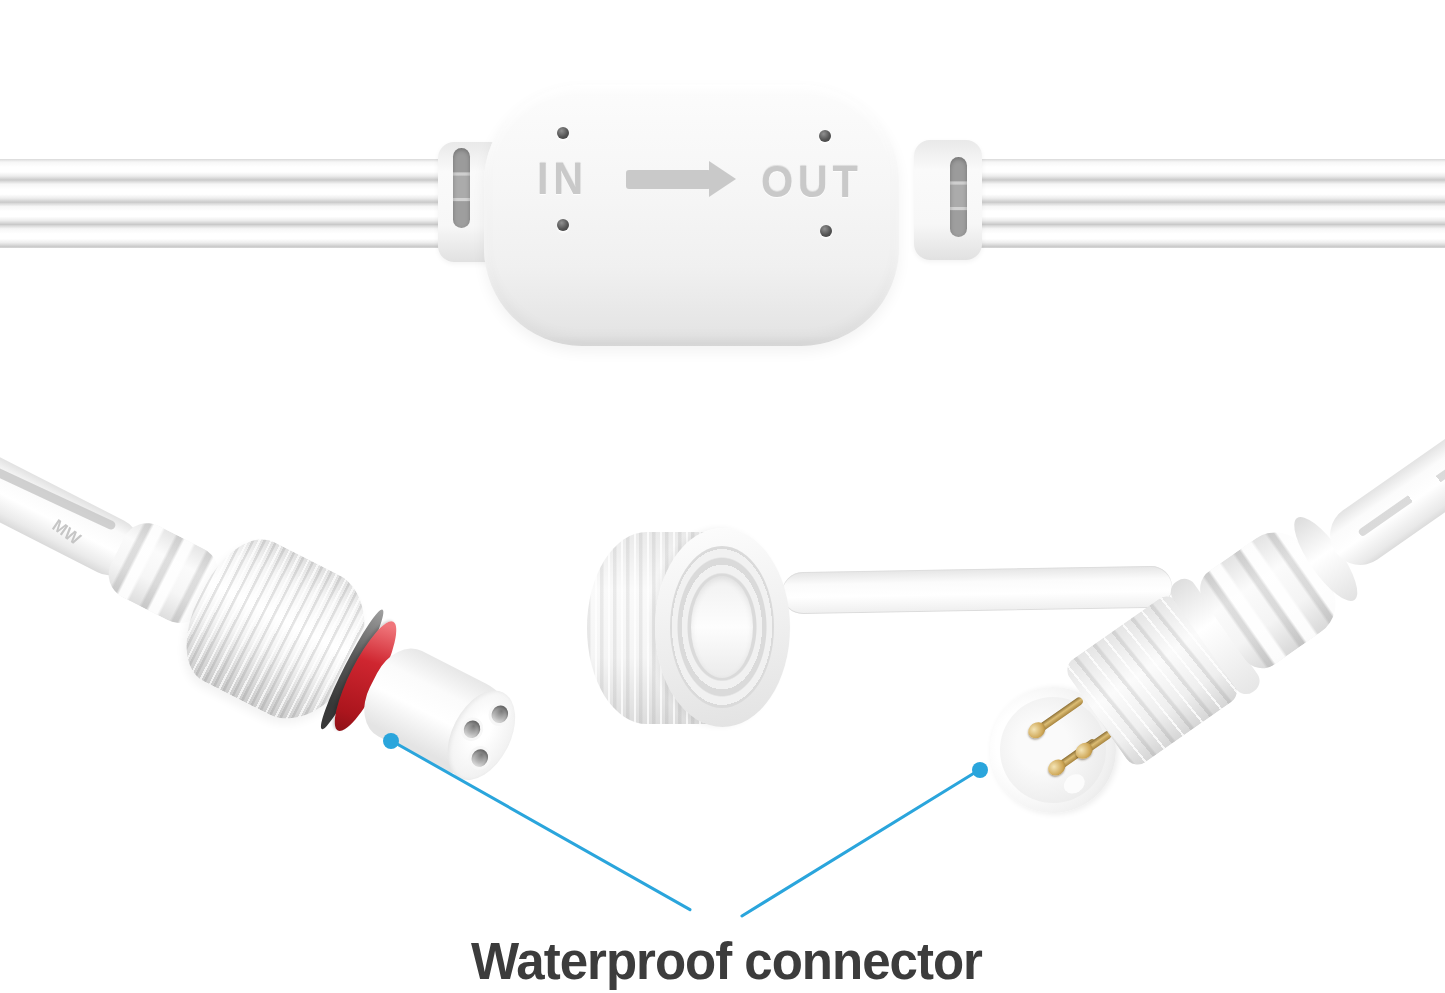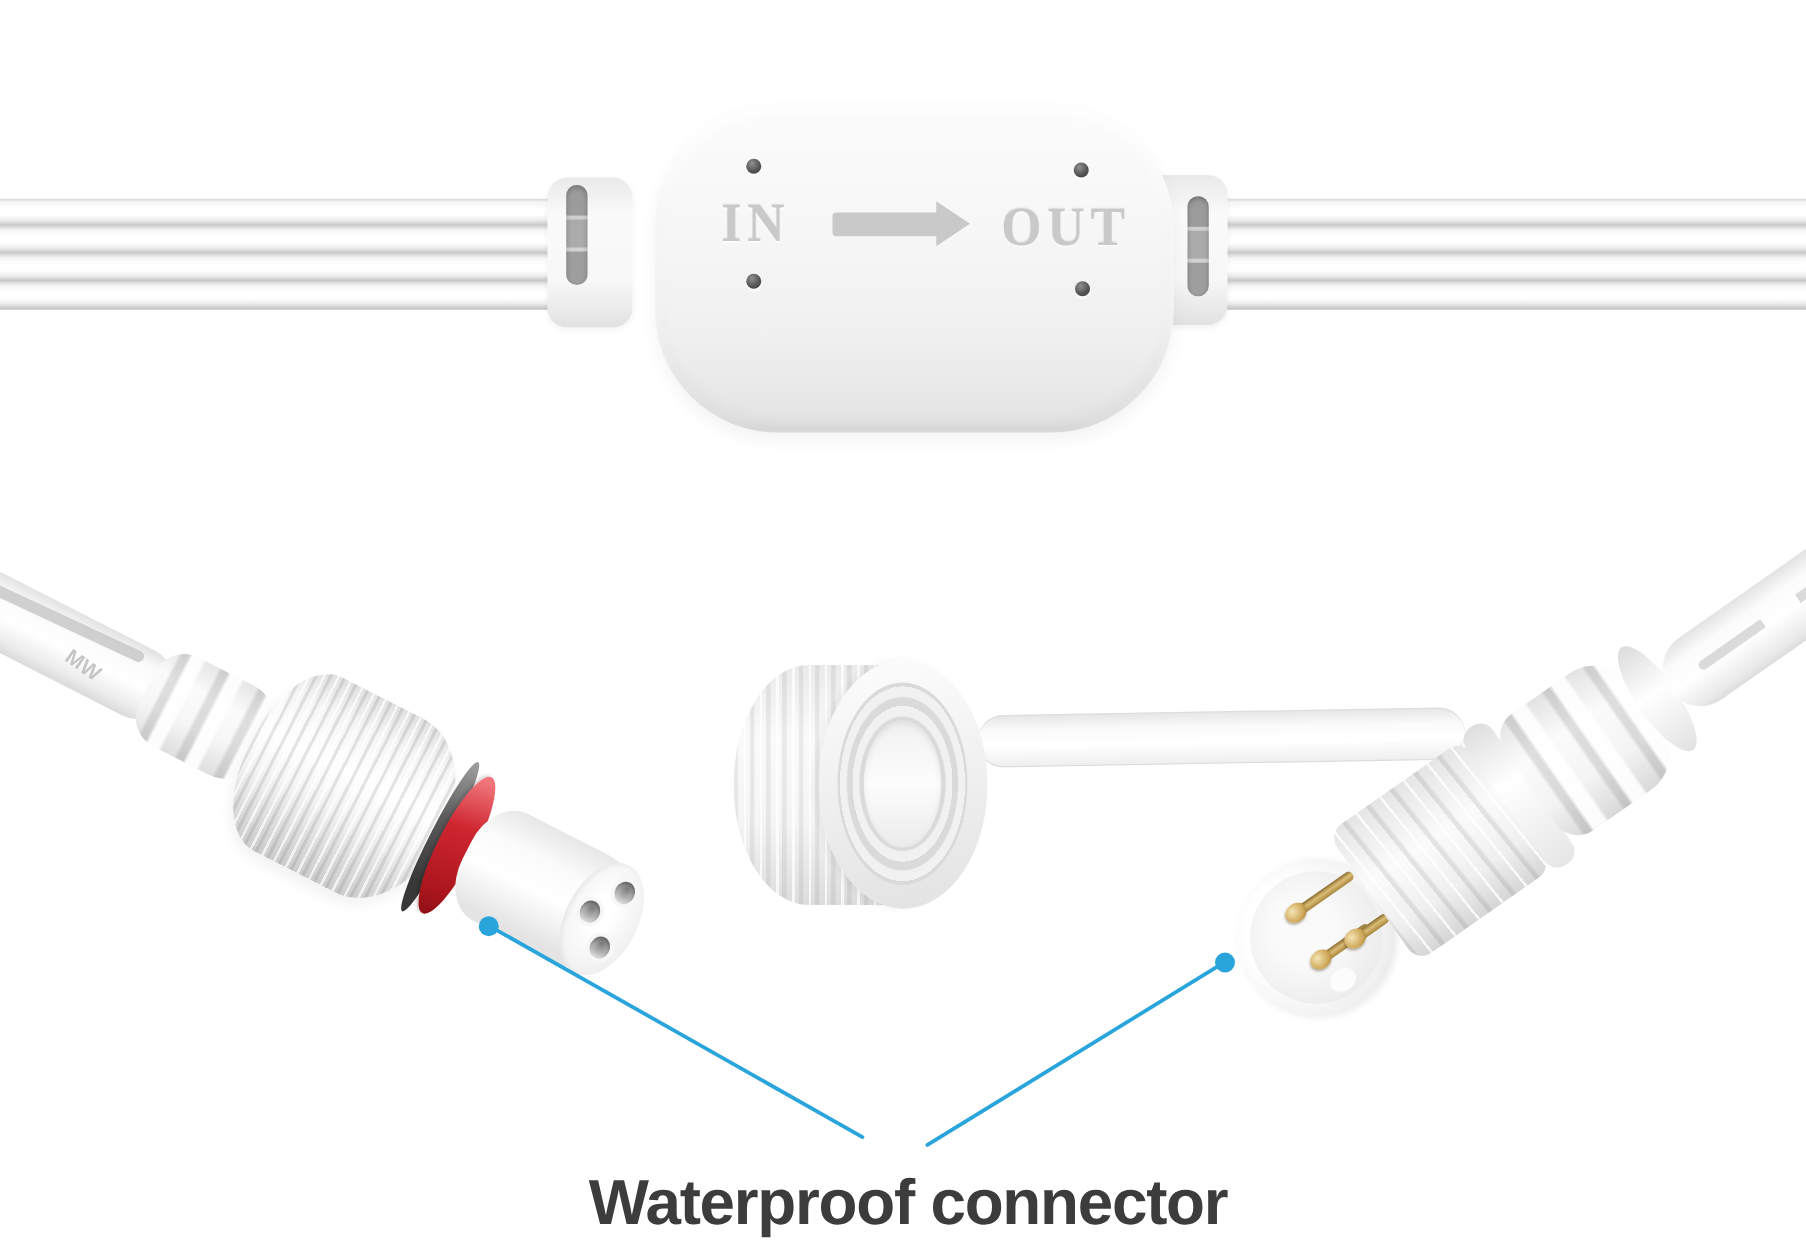--- a/index.html
+++ b/index.html
@@ -25,23 +25,23 @@
     box-shadow:0 2px 5px rgba(0,0,0,.05);}
   .tab-left{left:438px;top:142px;}
   .tab-right{left:914px;top:140px;}
   .slot{position:absolute;width:17px;height:80px;border-radius:9px;
     background:linear-gradient(180deg,#9b9b9b 0 30%,#cfcfcf 31% 34%,#ababab 35% 62%,#d2d2d2 63% 66%,#9e9e9e 67% 100%);
     box-shadow:inset 0 2px 4px rgba(0,0,0,.25);}
   .tab-left .slot{left:15px;top:6px;}
   .tab-right .slot{left:36px;top:17px;}
 
   
-  .booster{position:absolute;left:524px;top:84px;width:415px;height:262px;border-radius:98px;z-index:3;
+  .booster{position:absolute;left:484px;top:84px;width:415px;height:262px;border-radius:98px;z-index:3;
     background:linear-gradient(180deg,#fcfcfc 0%,#f6f6f6 40%,#f0f0f0 70%,#e4e4e4 96%,#dbdbdb 100%);
-    box-shadow:0 6px 14px rgba(0,0,0,.05),inset 0 -8px 14px rgba(0,0,0,.04),inset 0 6px 10px rgba(255,255,255,.9);font-family:Liberation Serif, serif;}
+    box-shadow:0 6px 14px rgba(0,0,0,.05),inset 0 -8px 14px rgba(0,0,0,.04),inset 0 6px 10px rgba(255,255,255,.9);}
   .screw{position:absolute;width:12px;height:12px;border-radius:50%;
     background:radial-gradient(circle at 38% 32%,#909090,#555 55%,#3a3a3a);
     box-shadow:0 2px 2px rgba(255,255,255,.85);}
   .screw.tl{left:73px;top:43px;} .screw.bl{left:73px;top:135px;}
   .screw.tr{left:335px;top:46px;} .screw.br{left:336px;top:141px;}
   .emboss{position:absolute;font-weight:bold;font-size:44px;line-height:1;color:var(--emboss,#c9c9c9);
     letter-spacing:5px;transform:scaleX(.94);transform-origin:left top;
     text-shadow:0 1px 1px rgba(255,255,255,.85),0 -1px 1px rgba(140,140,140,.25);}
   .emboss.in{left:53px;top:73px;}
   .emboss.out{left:277px;top:76px;}

